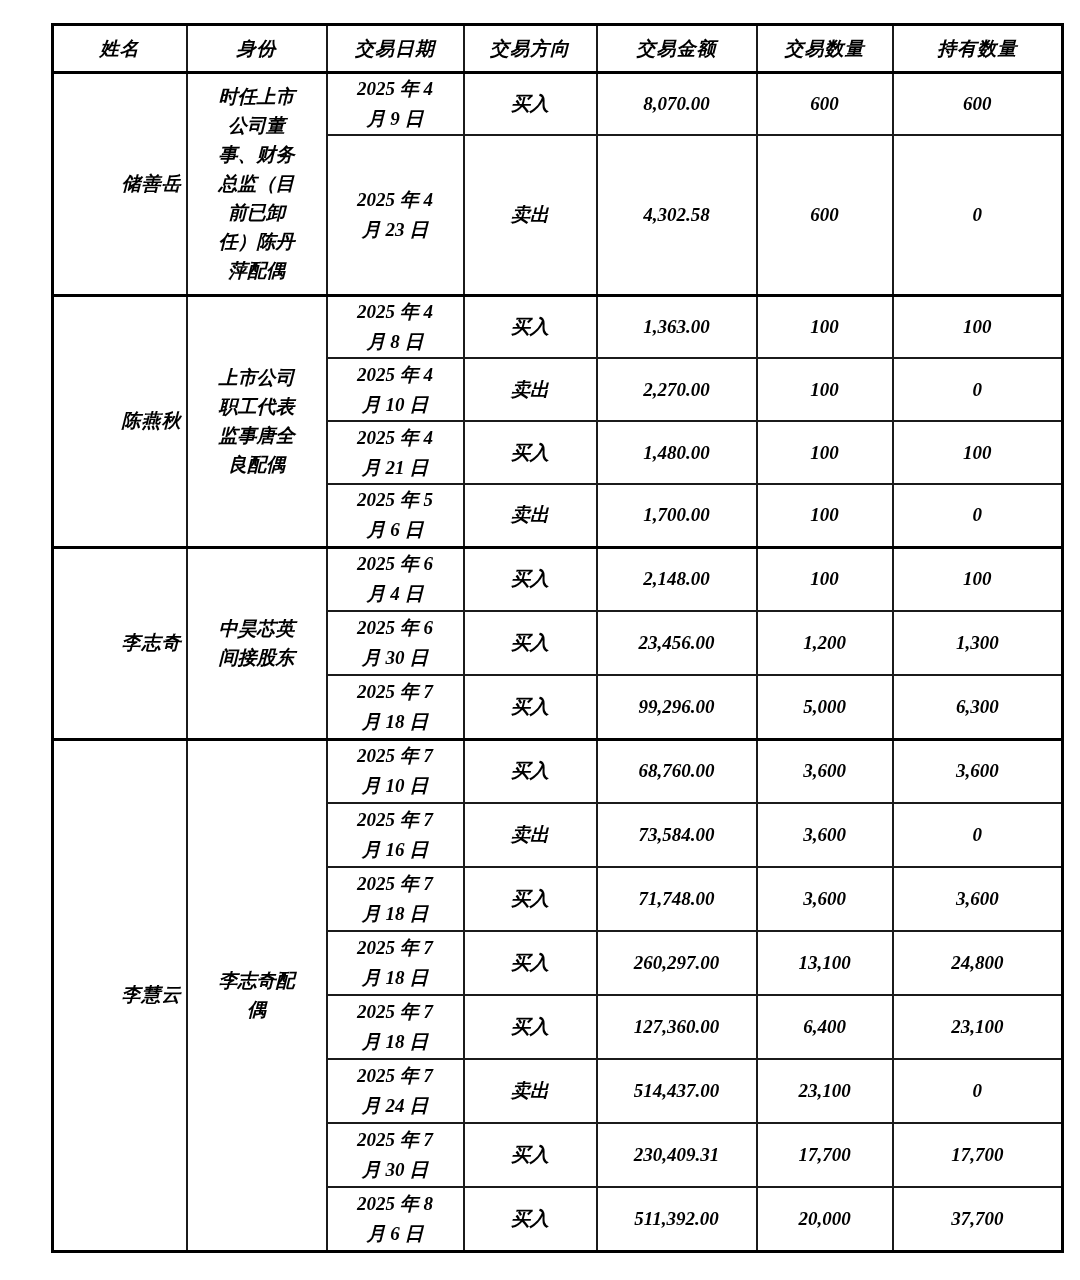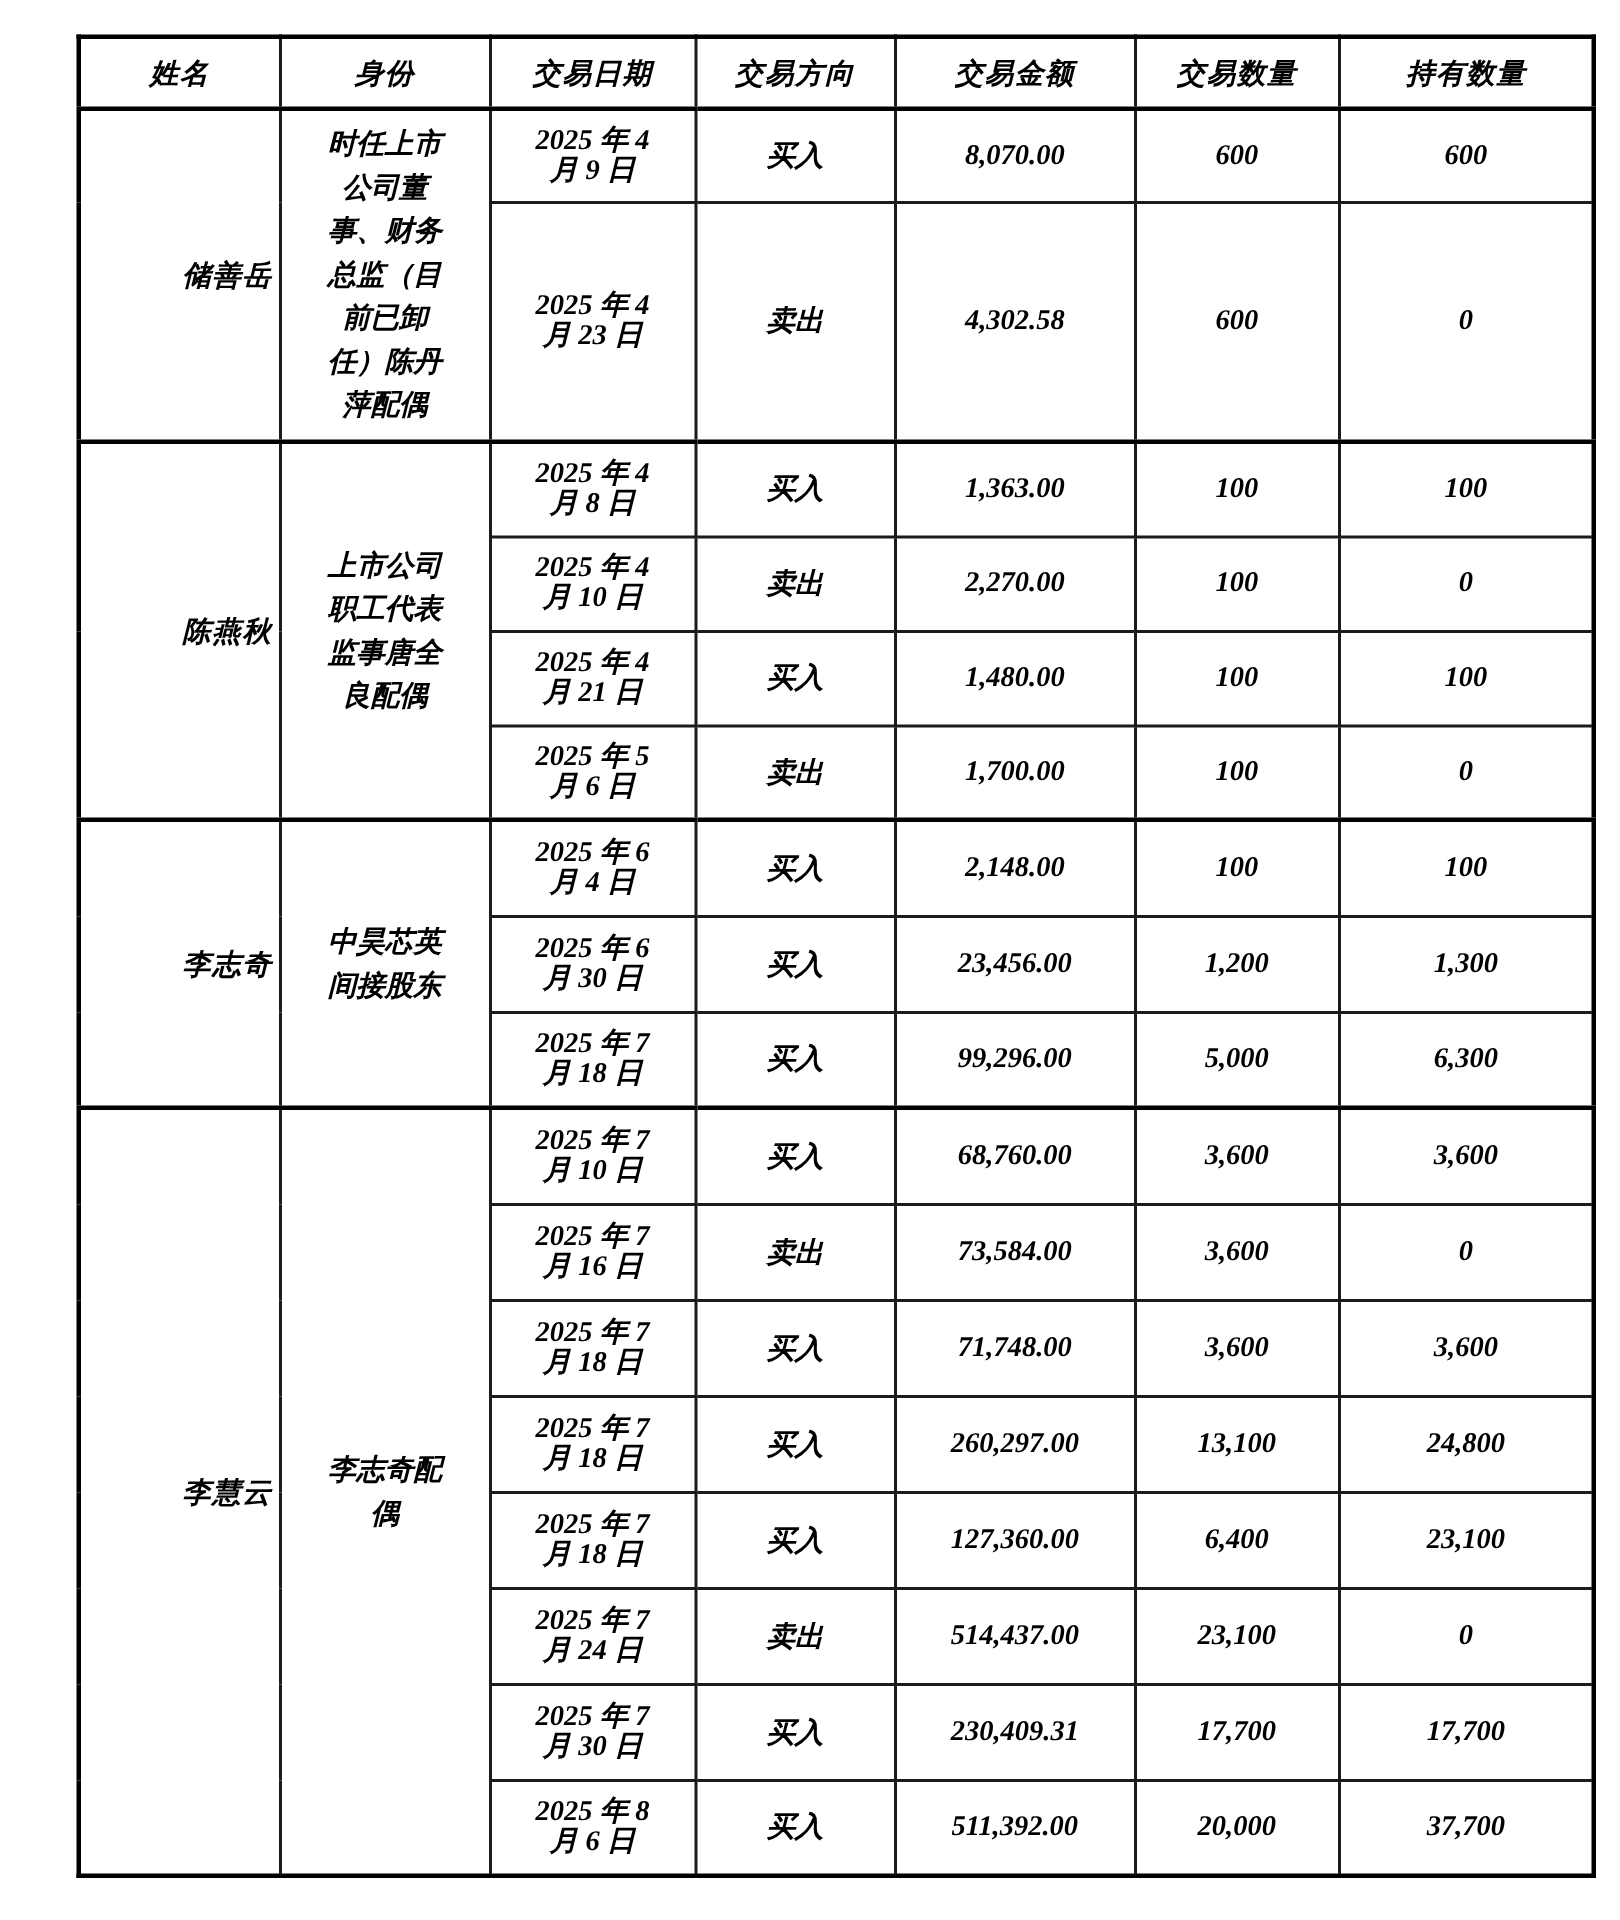--- a/index.html
+++ b/index.html
@@ -39,21 +39,21 @@
     height: 48px;
     font-size: 19px;
     letter-spacing: 1px;
     border-bottom: 3px solid #000000;
   }
   tr.group-start td {
     border-top: 3px solid #000000;
   }
   td.cell-date, td.cell-identity {
     white-space: pre-line;
-    line-height: 20px;
+    line-height: 30px;
   }
   td.cell-identity {
     line-height: 29px;
   }
   td.cell-name {
     letter-spacing: 1px;
     text-align: right;
   }
   tr.h62  { height: 62px; }
   tr.h160 { height: 160px; }

